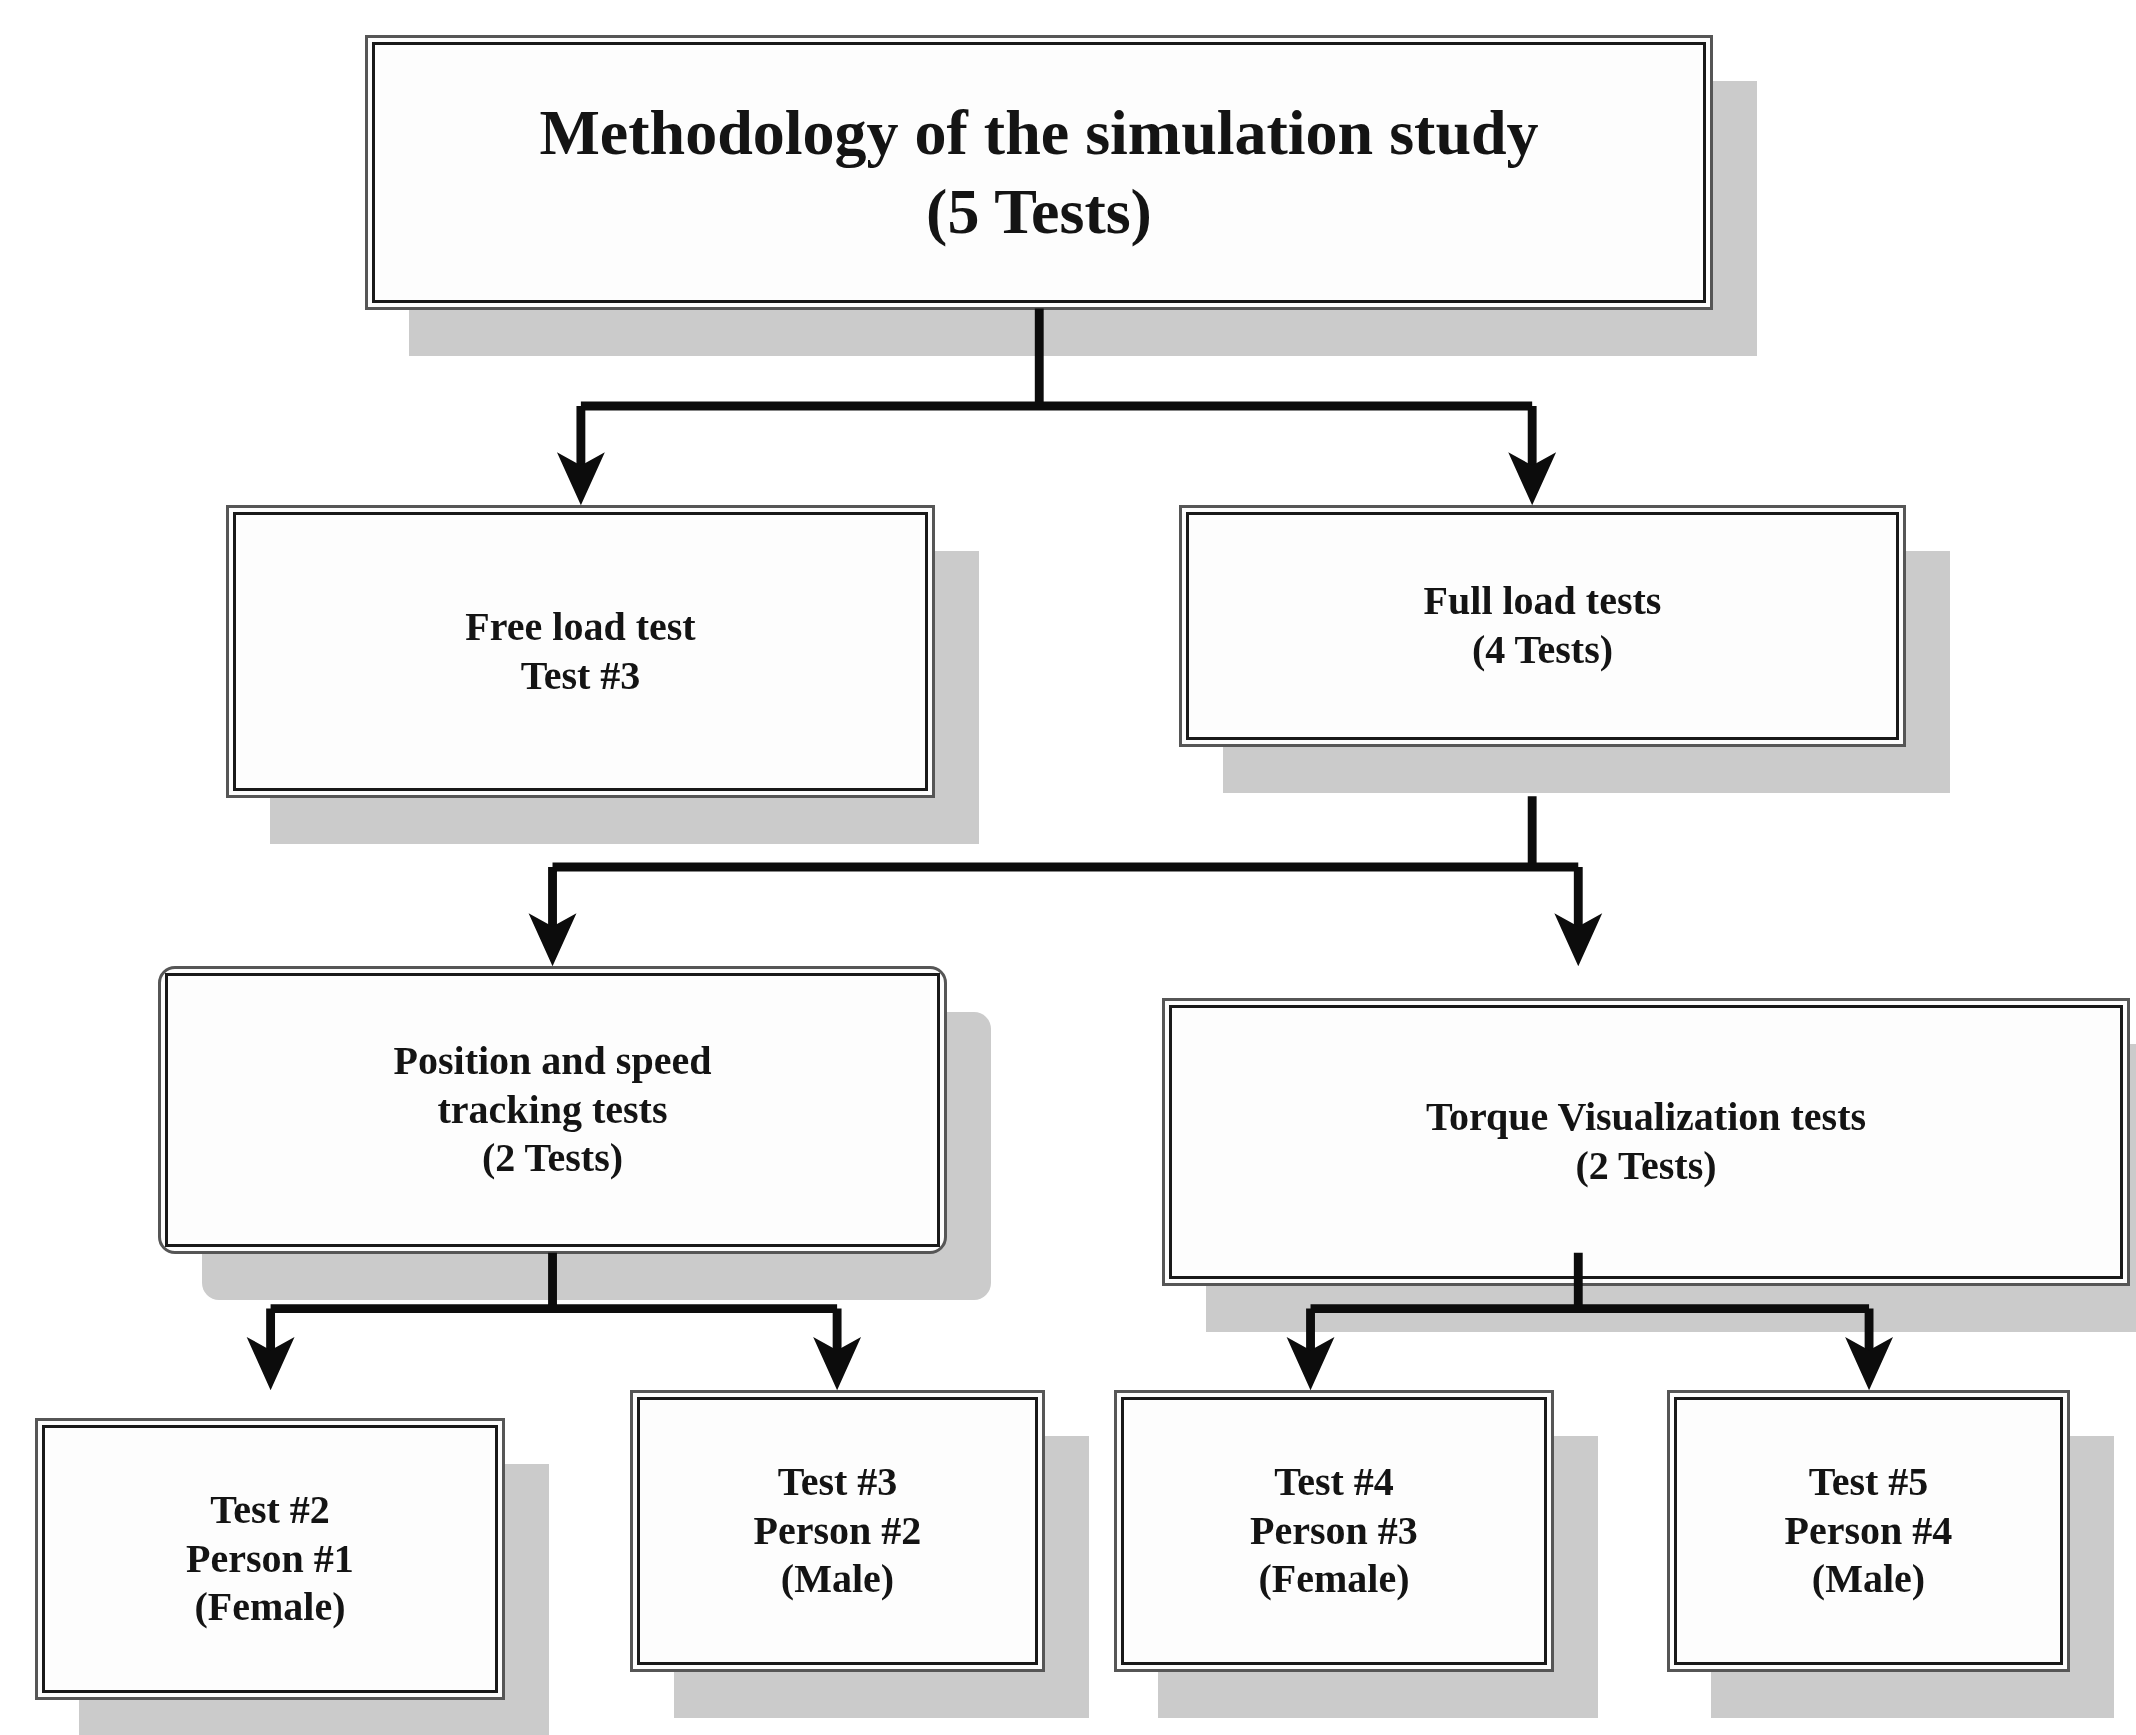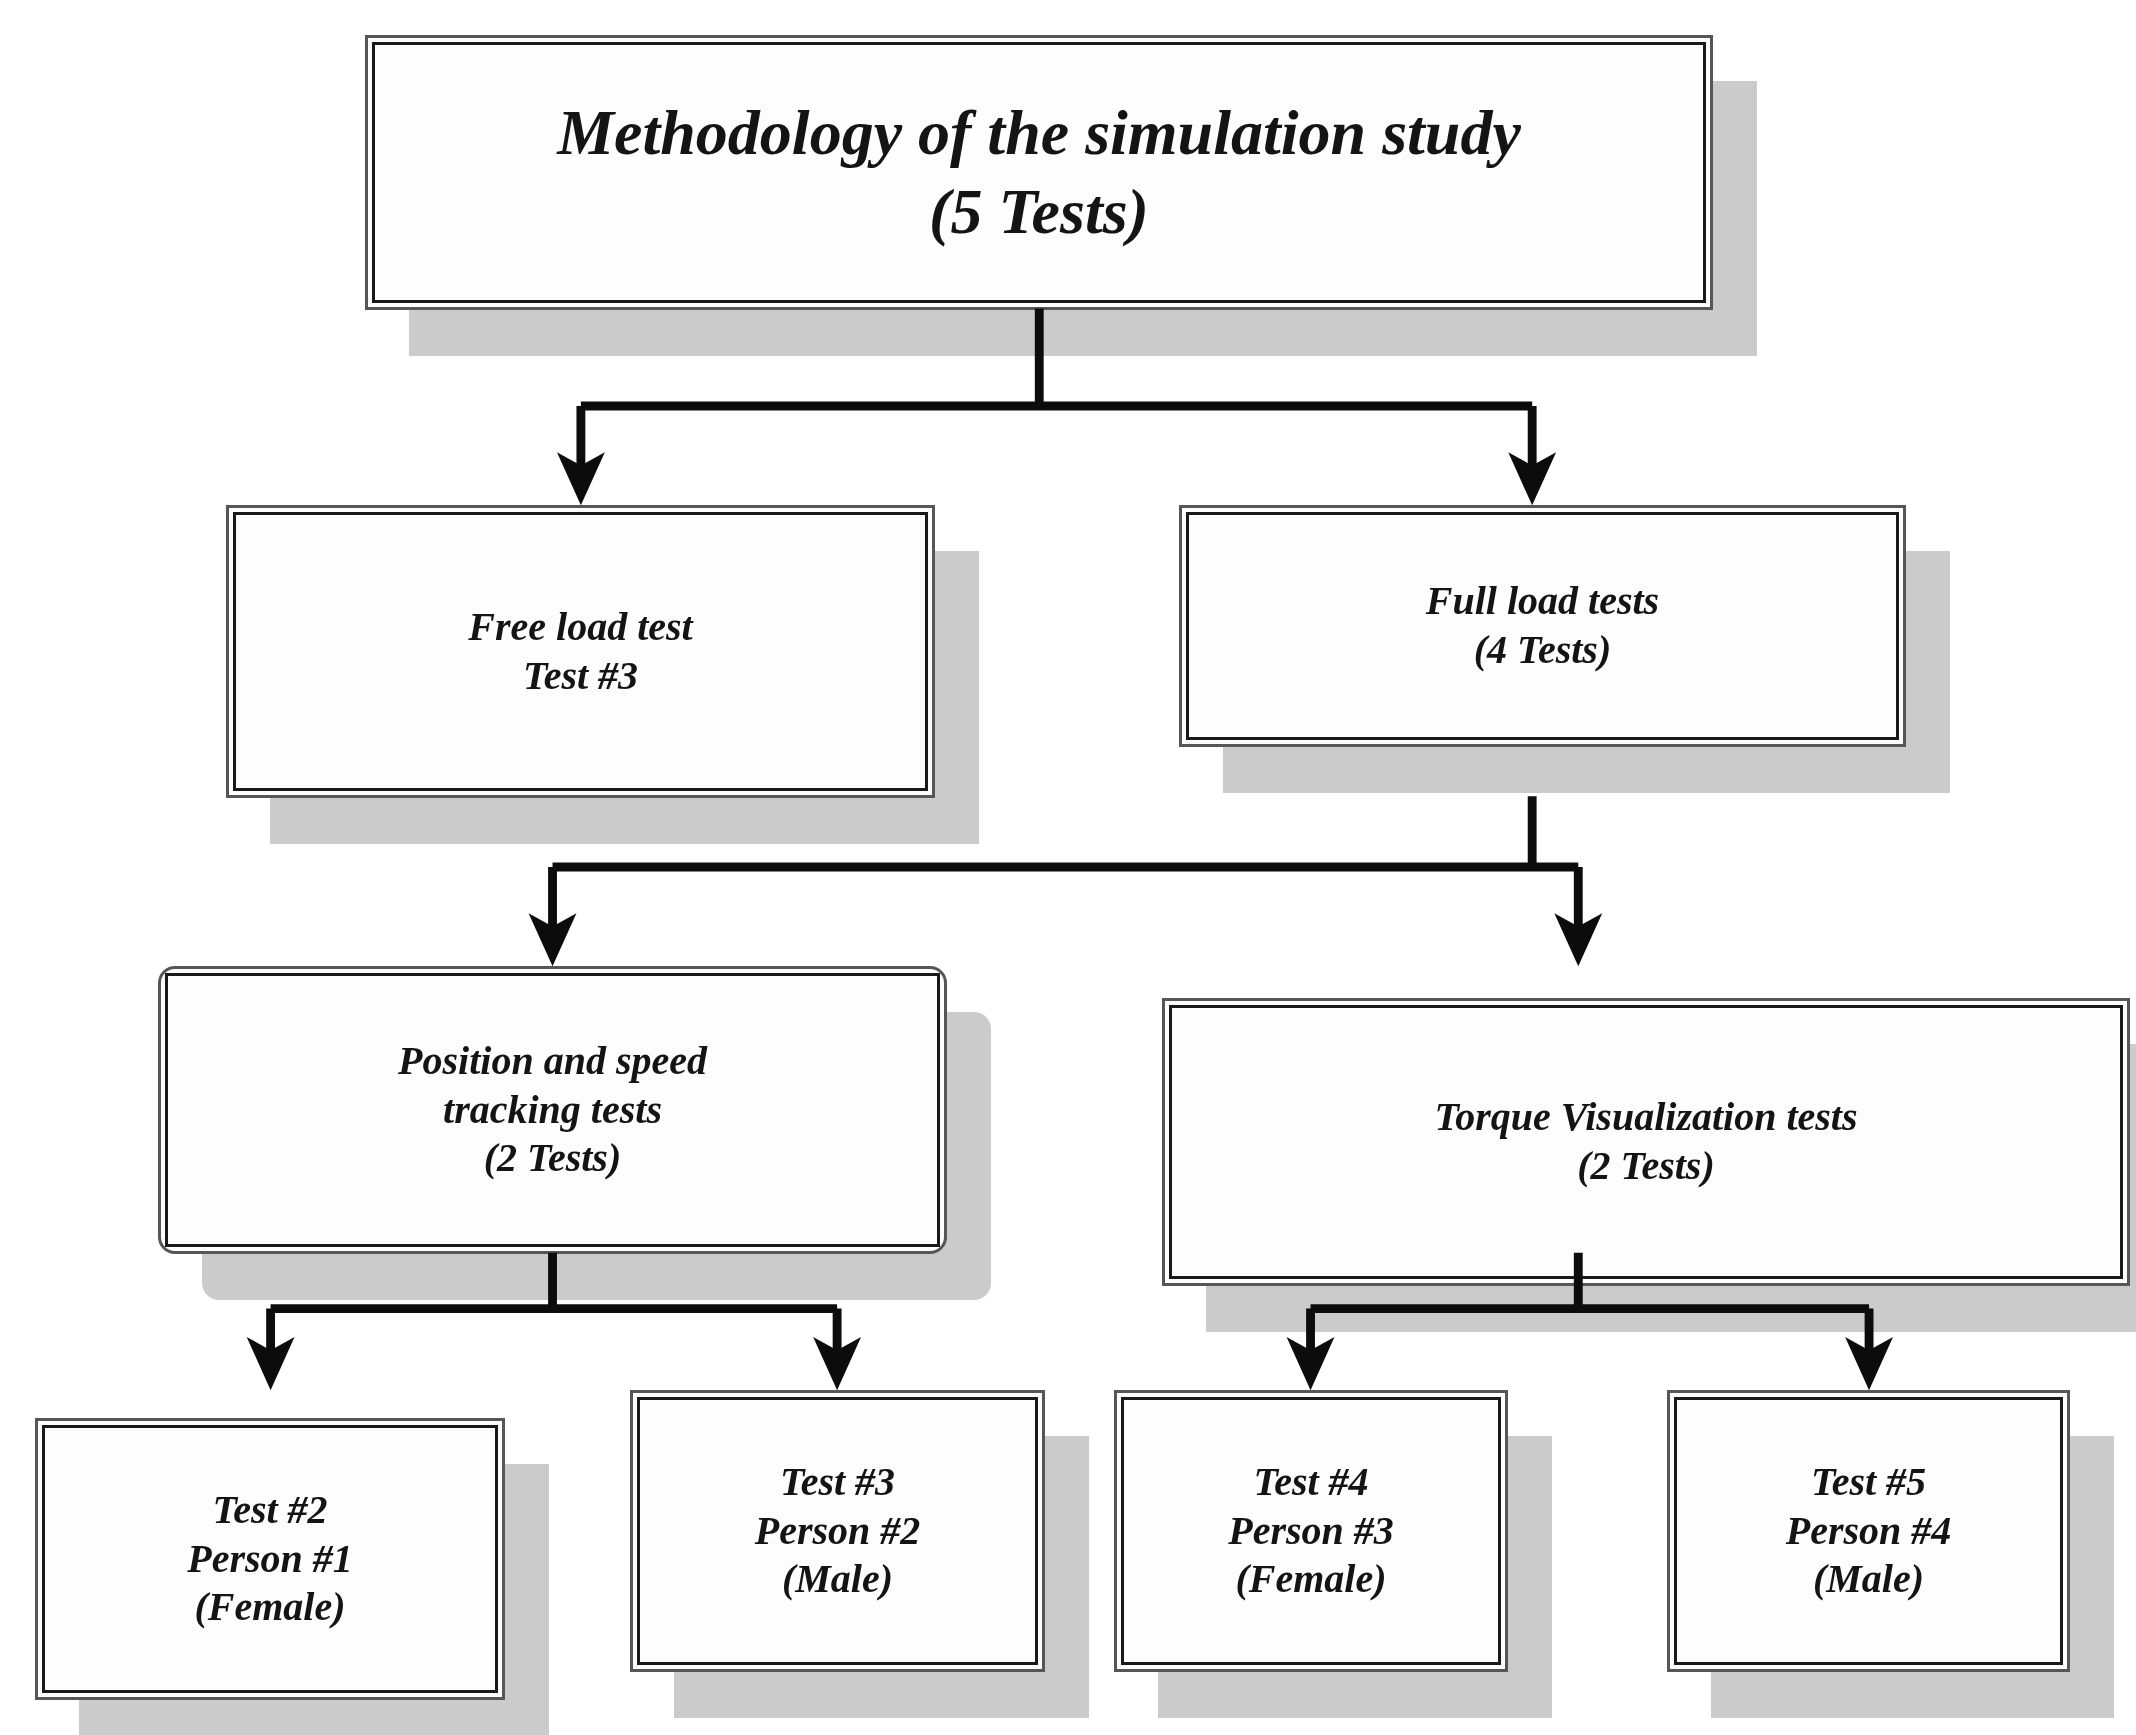--- a/index.html
+++ b/index.html
@@ -19,21 +19,20 @@
     background:var(--bg);
     font-family:"Liberation Serif","DejaVu Serif",serif;
     overflow:hidden;
   }
   .box{
     position:absolute;
     background:var(--box-fill);
     border:3.5px solid var(--border-outer);
     box-shadow:44px 46px 0 0 var(--shadow);
     box-sizing:border-box;
-    font-style:italic;
   }
   .box-inner{
     position:absolute;
     inset:4.4px;
     border:3.5px solid var(--border-inner);
     display:flex;
     flex-direction:column;
     justify-content:center;
     align-items:center;
     text-align:center;
@@ -46,21 +45,21 @@
     white-space:nowrap;
   }
   #n-root .line{font-size:64px;}
   #n-root  {left:365px;  top:35px;   width:1348px; height:275px;}
   #n-free  {left:226px;  top:505px;  width:709px;  height:293px;}
   #n-full  {left:1179px; top:505px;  width:727px;  height:242px;}
   #n-pos   {left:158px;  top:966px; width:789px;  height:288px;border-radius:17px;}
   #n-torque{left:1162px; top:998px; width:968px;  height:288px;}
   #n-t2    {left:35px;   top:1390px; width:470px;  height:282px;margin-top:28px;}
   #n-t3    {left:630px;  top:1390px; width:415px;  height:282px;padding-left:28px;}
-  #n-t4    {left:1114px; top:1390px; width:394px;  height:282px;padding-left:28px;}
+  #n-t4    {left:1114px; top:1390px; width:440px;  height:282px;padding-left:28px;}
   #n-t5    {left:1667px; top:1390px; width:403px;  height:282px;}
   .connector-layer{
     position:absolute;
     inset:0;
     pointer-events:none;
   }
   .connector-layer path{
     stroke:var(--line);
     stroke-width:10;
     fill:none;

